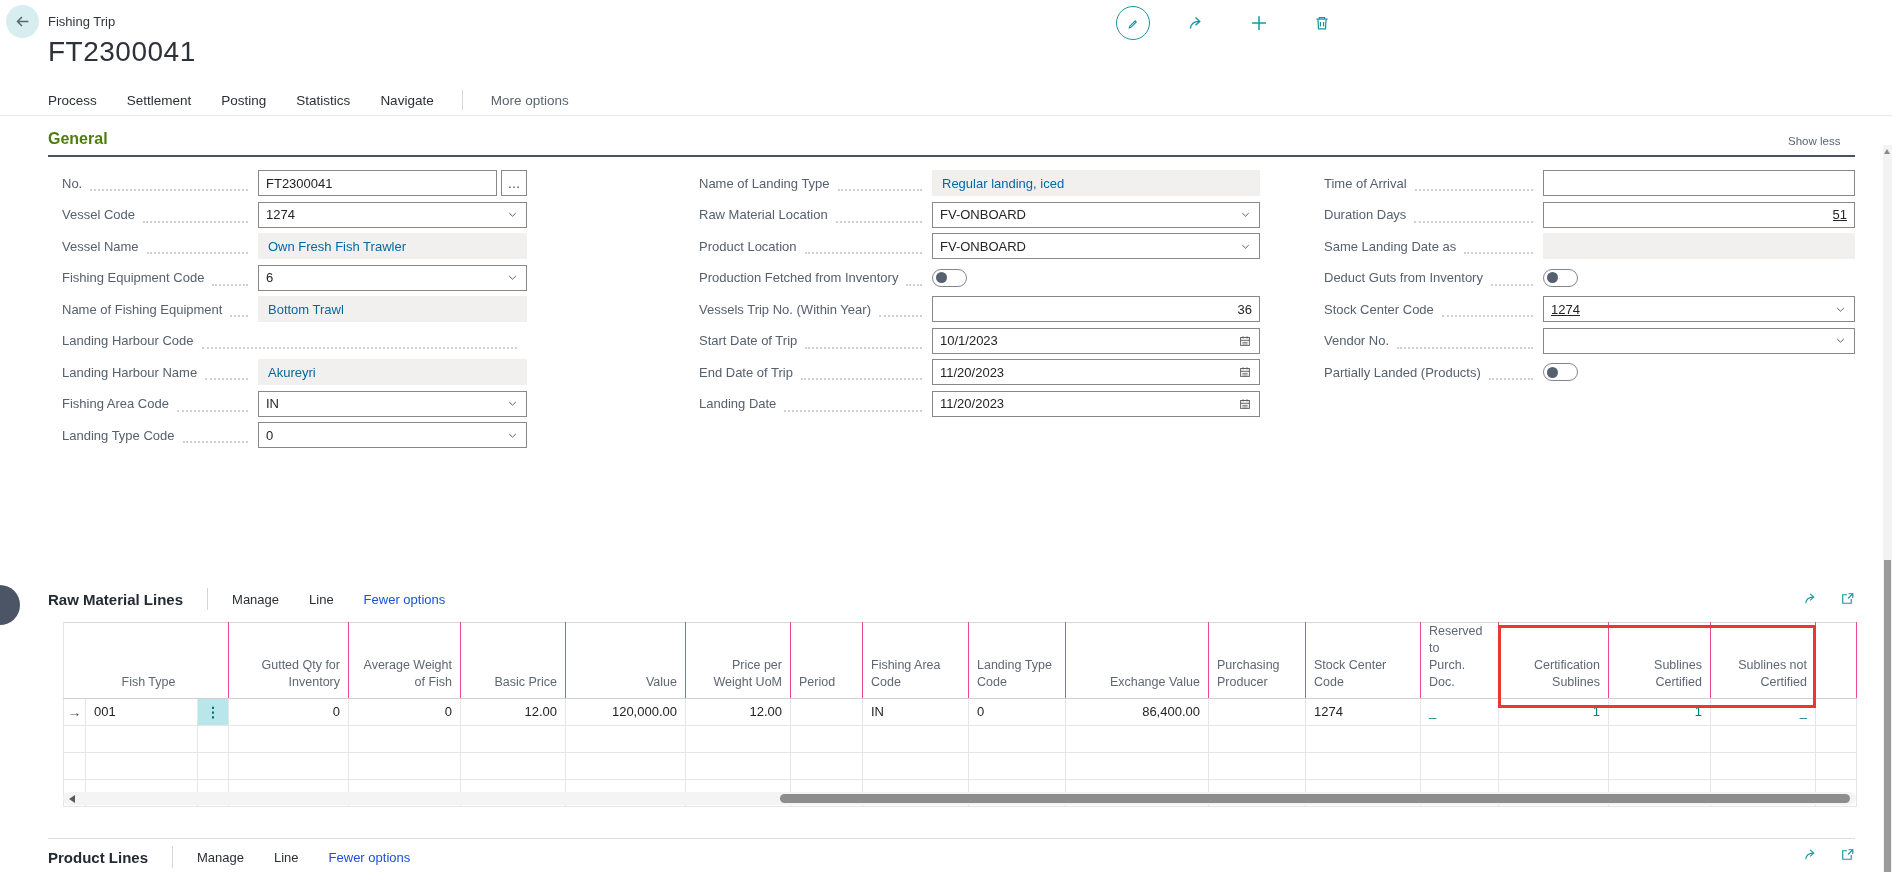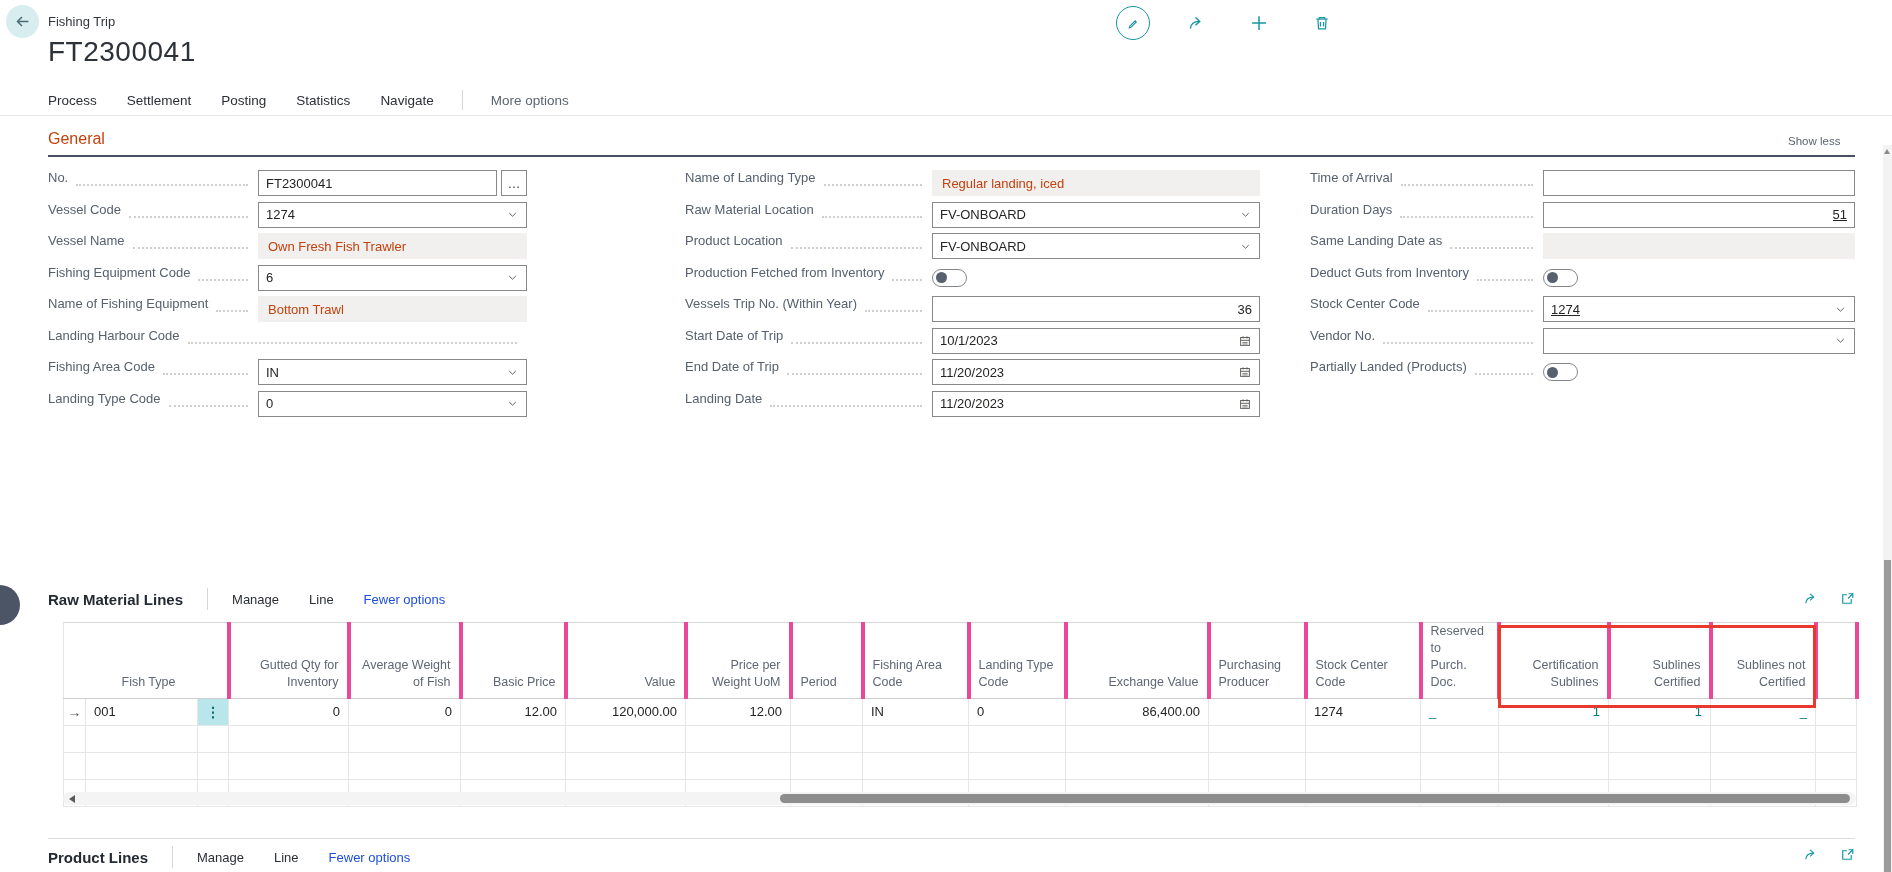--- a/index.html
+++ b/index.html
@@ -17,60 +17,60 @@
   .top-actions { position:absolute; left:1116px; top:6px; display:flex; align-items:center; gap:29px; }
   .top-actions .abtn { width:34px; height:34px; display:flex; align-items:center; justify-content:center; cursor:pointer; }
   .abtn.circled { border:1px solid #1795a3; border-radius:50%; }
   
   .menu-bar { position:absolute; left:48px; top:90px; display:flex; align-items:center; gap:30px; font-size:13.5px; color:#2b2f35; }
   .menu-bar .vbar { width:1px; height:20px; background:#d6d6d6; margin:0 -2px; }
   .menu-bar .more { color:#5a6570; }
   .menu-item { cursor:pointer; white-space:nowrap; }
   .menu-underline { position:absolute; left:0; top:115px; width:1892px; border-top:1px solid #e8e8e8; }
   
-  .general-heading { position:absolute; left:48px; top:130px; font-size:16px; font-weight:400; color:#c2410c; }
+  .general-heading { position:absolute; left:48px; top:130px; font-size:16px; font-weight:700; color:#4d7c0f; }
   .show-less { position:absolute; top:135px; left:1788px; font-size:11.5px; color:#5b6470; cursor:pointer; }
   .general-underline { position:absolute; top:155px; left:48px; width:1807px; border-top:2px solid #475163; }
   .gcol { position:absolute; top:170px; }
   .col-left  { left:48px;  width:479px; }
   .col-mid   { left:685px; width:575px; }
   .col-right { left:1310px; width:545px; }
-  .frow { display:flex; height:26px; margin-bottom:5.5px; }
+  .frow { display:flex; align-items:center; height:26px; margin-bottom:5.5px;margin-left:14px; }
   .flabel { font-size:13px; color:#56606e; white-space:nowrap; }
   .leader { flex:1; height:16px; border-bottom:2px dotted #c9c7c5; margin:0 10px 0 8px; opacity:.85; }
   .fctl { flex:none; display:flex; align-items:center; }
   .col-left  .fctl { width:269px; }
   .col-mid   .fctl { width:328px; }
   .col-right .fctl { width:312px;text-decoration:underline; }
   .box { height:26px; border:1px solid #8a8886; background:#fff; display:flex; align-items:center;
     padding:0 7px; font-size:13px; color:#252423; flex:1; min-width:0; }
   .box.num { justify-content:flex-end; }
   .box .val { white-space:nowrap; overflow:hidden; }
   .box .icn { margin-left:auto; display:flex; align-items:center; cursor:pointer; }
   .assist { width:26px; height:26px; border:1px solid #8a8886; margin-left:4px; flex:none;
     display:flex; align-items:center; justify-content:center; font-size:13px; color:#3d3d3d; cursor:pointer; }
   .readonly { height:26px; background:#f1f0ef; display:flex; align-items:center; padding:0 10px;
-    font-size:13px; color:#c2410c; flex:1; }
+    font-size:13px; color:#0369a1; flex:1; }
   .toggle { width:35px; height:18px; border:1px solid #82868c; border-radius:10px; background:#fff; position:relative; cursor:pointer; flex:none; }
   .toggle .knob { position:absolute; left:3px; top:2.5px; width:11px; height:11px; border-radius:50%; background:#57606e; }
   
   .sect-head { position:absolute; display:flex; align-items:center; font-size:13px; color:#2b2f35; }
   .sect-head .sect-title { font-size:15px; font-weight:700; color:#242a33; }
   .sect-head .vbar { width:1px; height:22px; background:#d6d6d6; margin:0 24px; }
   .sect-head .sect-menu { display:flex; gap:30px; align-items:center; }
   .sect-head .dim { color:#1d4ed8; }
   .sect-icons { position:absolute; display:flex; gap:20px; align-items:center; }
   .sect-icons .sic { cursor:pointer; display:flex; }
   #rml-head { left:48px; top:588px; }
   #rml-icons { left:1802px; top:590px; }
   .table-wrap { position:absolute; left:63px; top:622px; width:1793px; }
   table { border-collapse:collapse; table-layout:fixed; width:1793px; border-top:1px solid #d9d9d9; border-left:1px solid #e6e6e6; border-right:1px solid #e6e6e6; }
   thead th { height:57px; vertical-align:bottom; padding:0 8px 7px; font-size:12.5px; font-weight:400;
     color:#5f6774; white-space:pre-line; line-height:1.35; border-bottom:1px solid #cfcfcf; }
-  thead th.hb { border-right:4px solid #ec4899;margin-left:11px; }
+  thead th.hb { border-right:1px solid #ec4899;margin-left:11px; }
   tbody td { height:27px; border:1px solid #e6e6e6; padding:0 8px; font-size:13px; color:#252423; }
   .al-right { text-align:right; } .al-left { text-align:left; } .al-center { text-align:center; }
   td.arrow-cell { text-align:center; color:#4a4f57; font-size:14px; padding:0; }
   td.dots-cell { text-align:center; padding:0; }
   td.dots-cell.sel { background:#b9e6ea; color:#0e6b72; font-weight:700; font-size:14px; }
   td .cell-link { color:#077b84; }
   .red-box { position:absolute; left:1435px; top:3px; width:318px; height:83px; border:3px solid #e8392c; pointer-events:none; }
   
   .hscroll { position:absolute; left:63px; top:792px; width:1793px; height:13px; background:#f4f4f4; border-radius:7px; }
   .hscroll .larrow { position:absolute; left:6px; top:3px; width:0; height:0;
@@ -206,20 +206,29 @@
       <span class="leader"></span>
       <span class="fctl">
         <span class="readonly">
           <span>Bottom Trawl</span>
         </span>
       </span>
     </div>
     <div class="frow">
       <span class="flabel">Landing Harbour Code</span>
       <span class="leader"></span>
+    </div>
+    <div class="frow">
+      <span class="flabel">Landing Harbour Name</span>
+      <span class="leader"></span>
+      <span class="fctl">
+        <span class="readonly">
+          <span>Akureyri</span>
+        </span>
+      </span>
     </div>
     <div class="frow">
       <span class="flabel">Fishing Area Code</span>
       <span class="leader"></span>
       <span class="fctl">
         <span class="box">
           <span class="val">IN</span>
           <span class="icn">
             <svg width="13" height="13" viewBox="0 0 16 16" fill="none" stroke="#565a5f" stroke-width="1.2">
               <path d="m4 6.2 4 3.9 4-3.9"></path>

